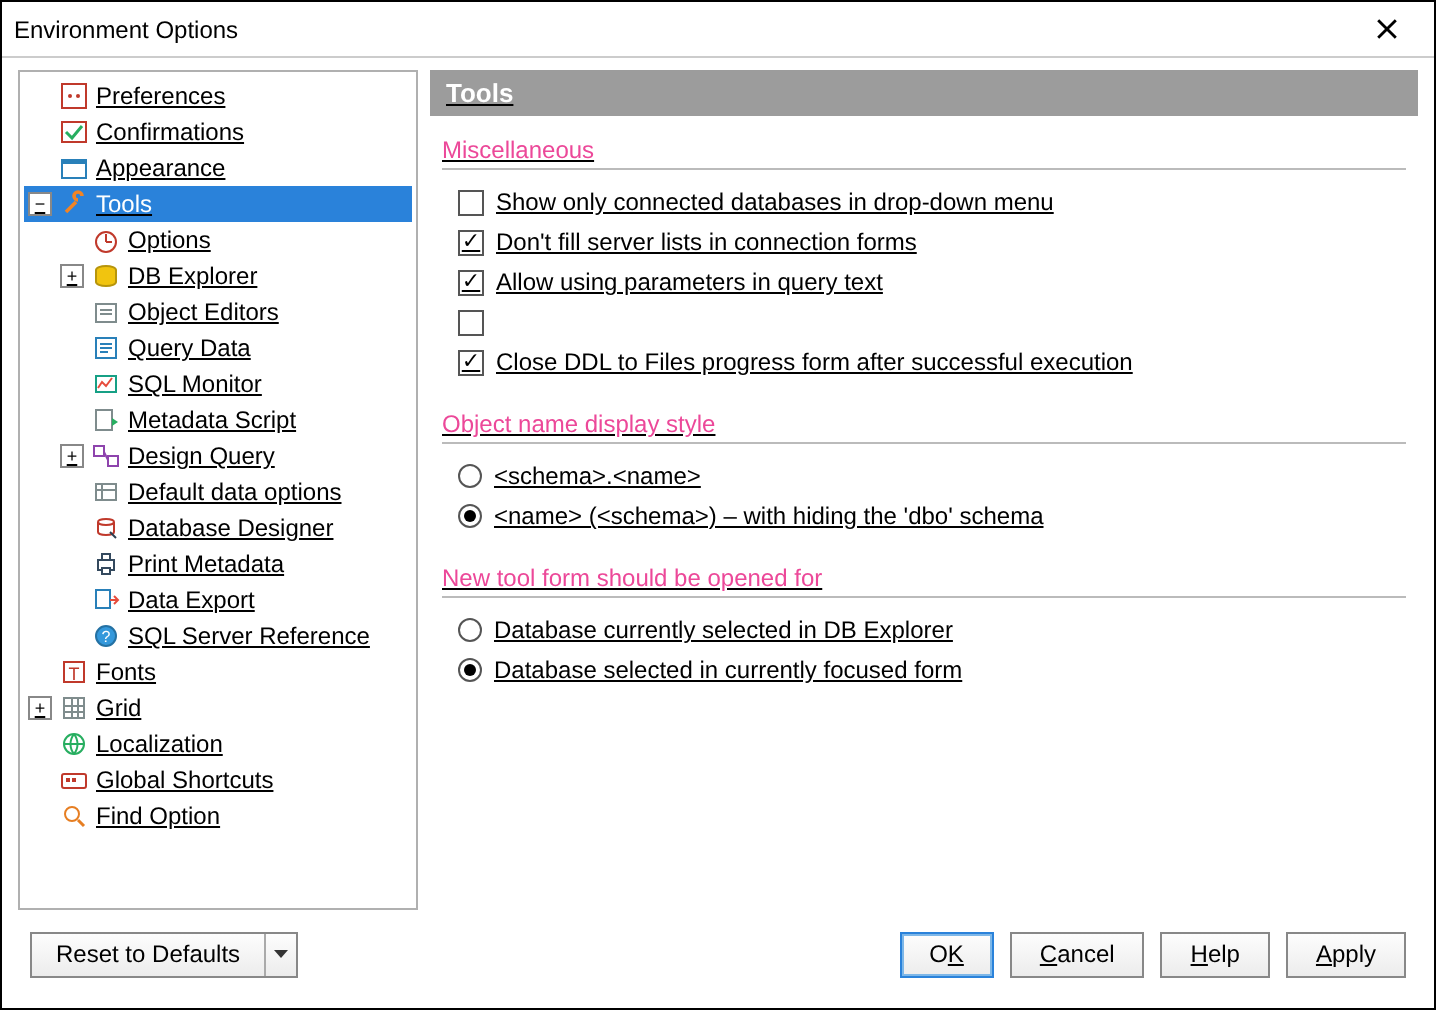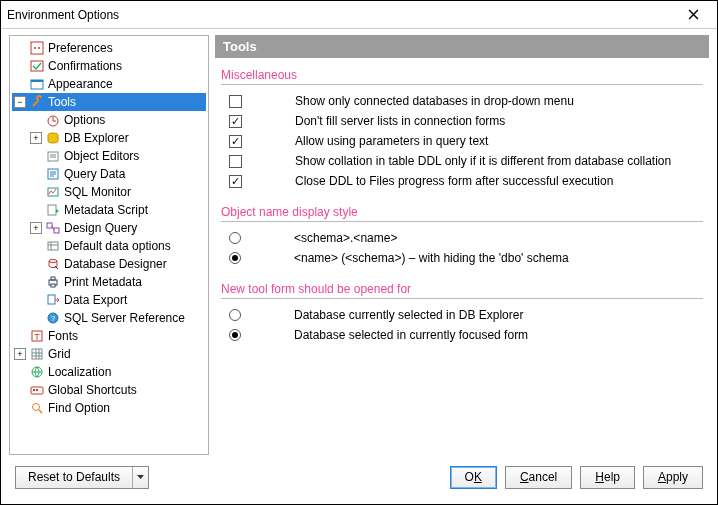--- a/index.html
+++ b/index.html
@@ -1,35 +1,35 @@
 <!DOCTYPE html>
 <html><head>
 <meta charset="utf-8">
 <style>
 * { box-sizing: border-box; margin: 0; padding: 0; }
 body { font-family: "Segoe UI", Tahoma, sans-serif; font-size: 12px; background: #fff; width: 718px; height: 505px; overflow: hidden; border: 1px solid #000; }
 .titlebar { height: 28px; display: flex; align-items: center; padding: 0 6px; border-bottom: 1px solid #ccc; }
 .titlebar-title { flex: 1; font-size: 12px; }
 .titlebar-close { width: 36px; height: 22px; display:flex; align-items:center; justify-content:center; cursor:pointer; }
 .titlebar-close svg { width:11px; height:11px; }
-.content { display:flex; height: 430px; padding: 6px 8px 4px 8px; gap: 6px; }
+.content { display:flex; height: 430px; padding: 6px 8px 4px 8px; gap: 6px; text-decoration: underline; }
 .tree { width: 200px; border:1px solid #b0b0b0; overflow-y:auto; background:#fff; padding:3px 2px; }
 .tree-item { display:flex; align-items:center; height:18px; padding:0 2px; white-space:nowrap; cursor:pointer; }
 .tree-item.sel { background:#2a82da; color:#fff; }
 .tree-item.sel .icon-box { filter: brightness(1.05); }
 .expander { width:12px; height:12px; border:1px solid #888; display:flex; align-items:center; justify-content:center; margin-right:3px; font-size:9px; line-height:1; background:#fff; color:#000; }
 .expander.blank { border:none; background:transparent; }
 .indent { width:16px; display:inline-block; }
 .icon-box { width:16px; height:16px; display:inline-flex; align-items:center; justify-content:center; margin-right:3px; }
 .tree-label { font-size:12px; }
 .rightpane { flex:1; display:flex; flex-direction:column; }
 .banner { background:#9c9c9c; color:#fff; font-weight:bold; font-size:13px; padding:4px 8px; margin-bottom:10px; }
 .group { margin: 0 6px 14px 6px; }
 .group-title { font-size:12px; color:#ec4899; border-bottom:1px solid #bbb; padding-bottom:2px; margin-bottom:6px; }
-.opt { display:flex; align-items:center; height:20px; padding-left:8px;gap:47px; }
+.opt { display:flex; align-items:center; height:20px; padding-left:8px; }
 .cb { width:13px; height:13px; border:1px solid #555; margin-right:6px; display:flex; align-items:center; justify-content:center; background:#fff; }
 .cb.checked::after { content:"✓"; font-size:11px; color:#000; line-height:1; }
 .rb { width:12px; height:12px; border:1px solid #555; border-radius:50%; margin-right:6px; display:flex; align-items:center; justify-content:center; background:#fff; }
 .rb.sel::after { content:""; width:6px; height:6px; border-radius:50%; background:#000; }
 .footer { height:36px; display:flex; align-items:center; padding: 0 14px; text-align: center; }
 .footer-left { display:flex; }
 .btn { height:23px; border:1px solid #888; background:linear-gradient(#fdfdfd,#ececec); font-size:12px; padding:0 14px; cursor:pointer; display:flex; align-items:center; justify-content:center; }
 .btn+.btn { margin-left:8px; }
 .btn.def { border:1px solid #2a82da; box-shadow:0 0 0 1px #7db7e8 inset; }
 .btn.split { display:flex; padding:0; }
@@ -315,21 +315,20 @@
       <div class="opt">
           <span class="cb checked"></span>
           <span>Don't fill server lists in connection forms</span>
         </div>
       <div class="opt">
           <span class="cb checked"></span>
           <span>Allow using parameters in query text</span>
         </div>
       <div class="opt">
           <span class="cb"></span>
-          <span>Show collation in table DDL only if it is different from database collation</span>
         </div>
       <div class="opt">
           <span class="cb checked"></span>
           <span>Close DDL to Files progress form after successful execution</span>
         </div>
     </div>
 
     <div class="group">
       <div class="group-title">Object name display style</div>
       <div class="opt">

